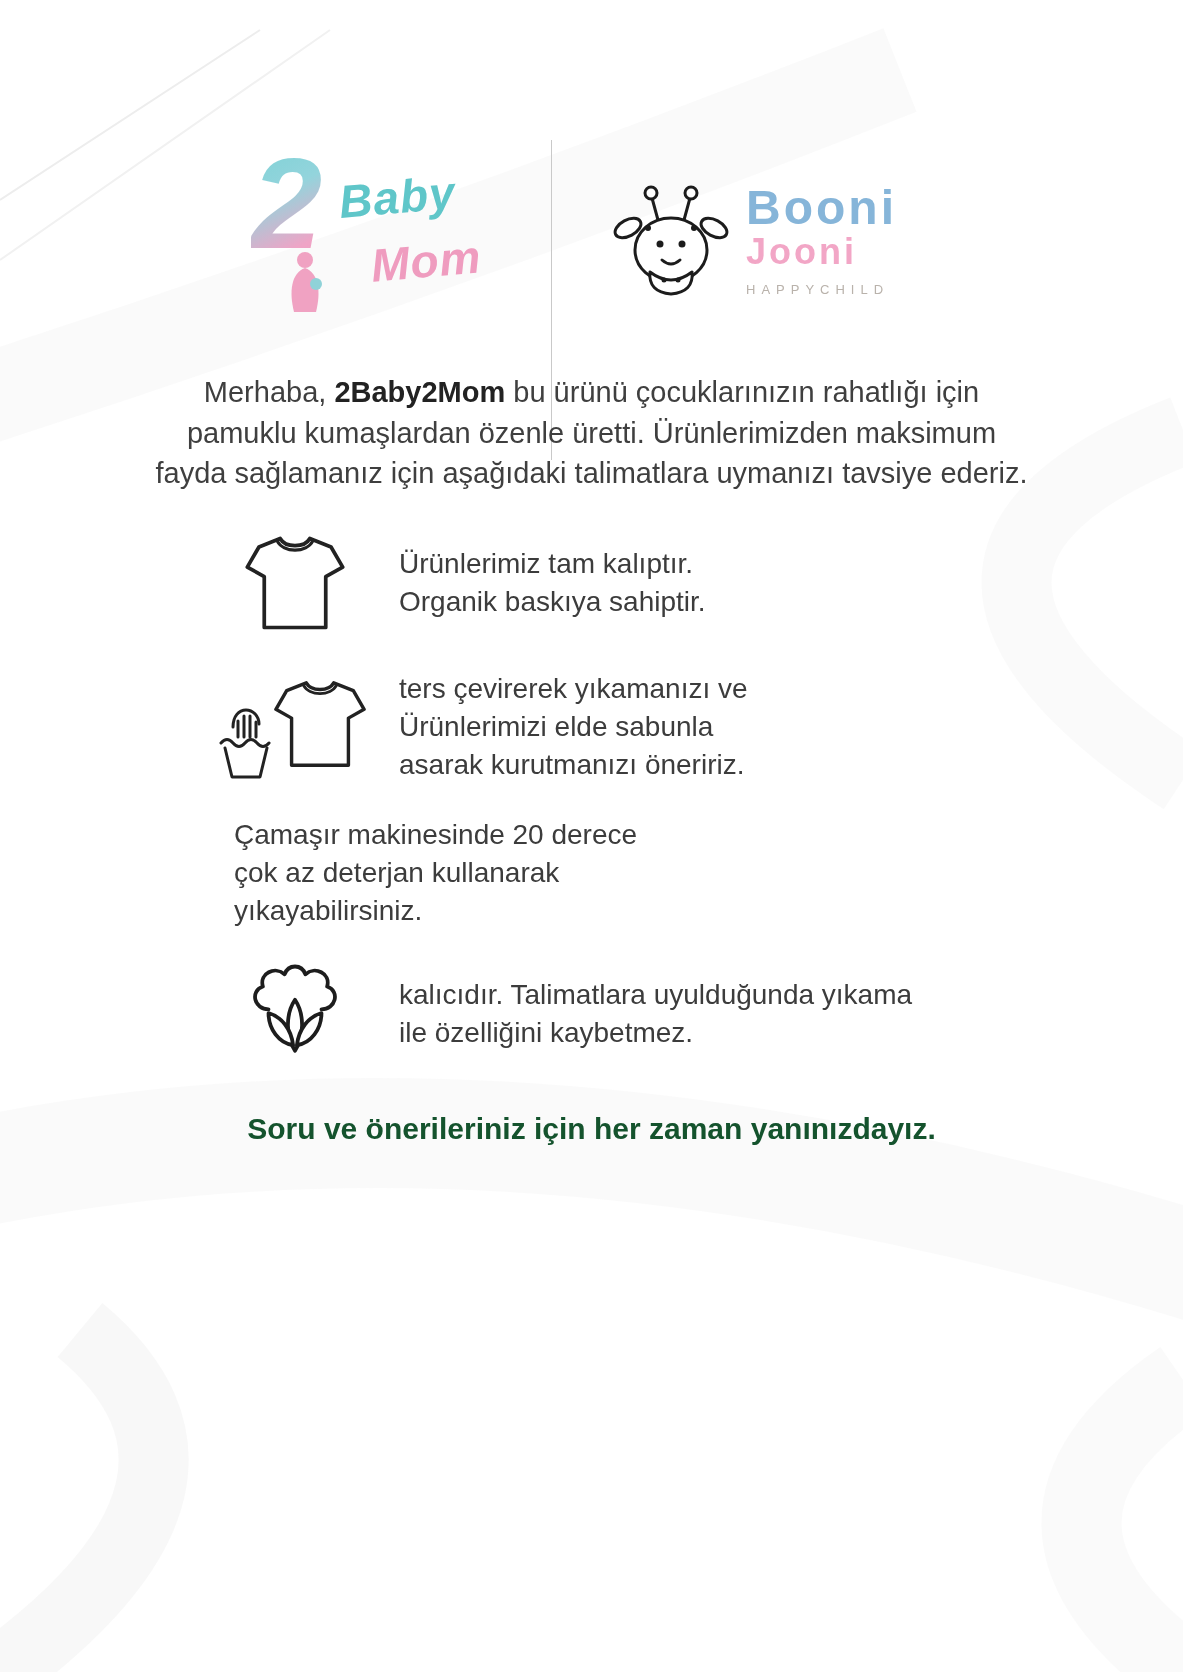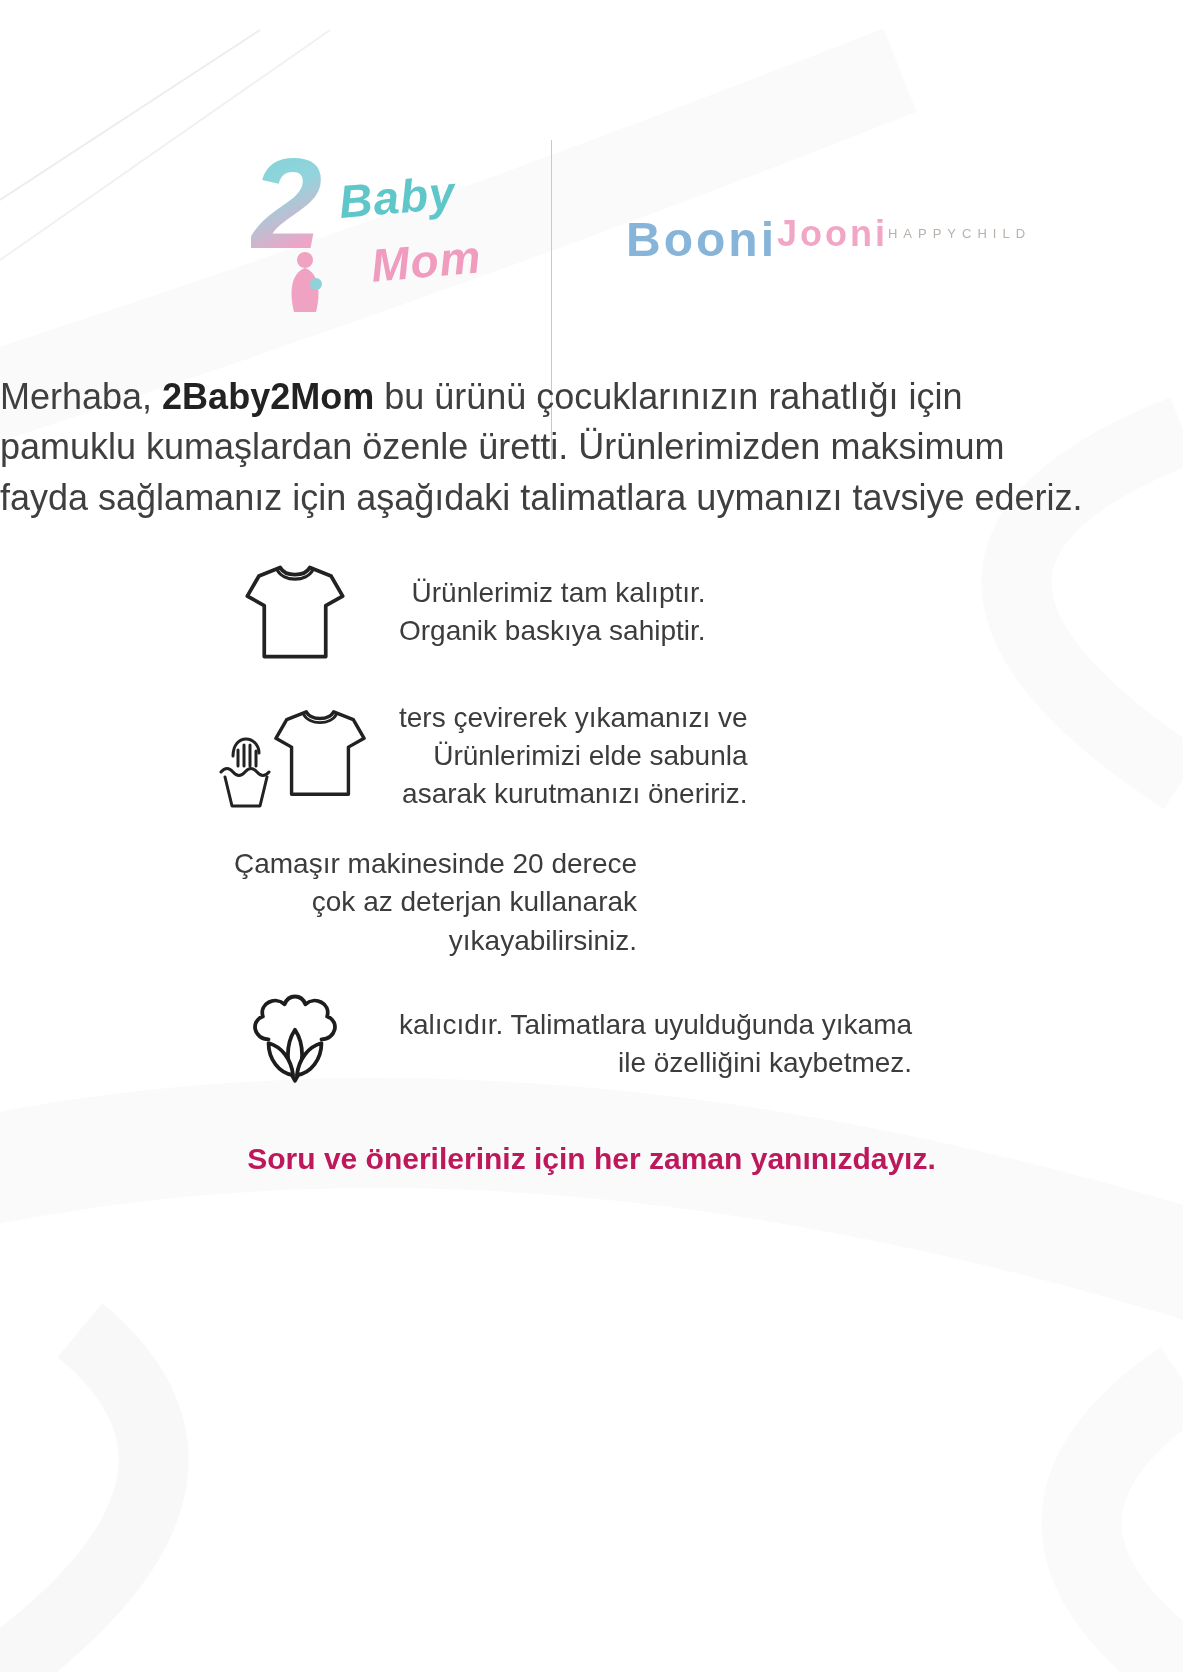--- a/index.html
+++ b/index.html
@@ -40,46 +40,46 @@
     color: #ef9cbf; transform: rotate(-5deg); letter-spacing: 1px;
   }
   .mom-figure { position: absolute; left: 38px; top: 102px; }
 
   .logo-divider {
     width: 1px; height: 320px; background: #c9c9c9;
     margin: 0 58px; align-self: flex-start; margin-top: -10px;
   }
 
   .logo-right { display: flex; align-items: center; gap: 16px; width: 330px; }
-  .bj-words { display: flex; flex-direction: row; line-height: 1.05; }
+  .bj-words { display: flex; flex-direction: column; line-height: 1.05; }
   .word-booni { font-size: 48px; font-weight: bold; color: #86b5d9; letter-spacing: 3px; }
   .word-jooni { font-size: 36px; font-weight: bold; color: #f2a6c6; letter-spacing: 3px; }
   .word-happychild { font-size: 13px; color: #b9b2ab; letter-spacing: 6px; margin-top: 12px; }
 
   
   .intro {
     margin-top: 42px;
-    text-align: left;
-    font-size: 36px; line-height: 1.4; color: #3f3f3f;
+    text-align: center;
+    font-size: 29px; line-height: 1.4; color: #3f3f3f;
   }
   .intro b { color: #222; }
 
   
-  .care-list { margin: 34px 0 9px 212px; text-align: right; }
+  .care-list { margin: 34px 0 9px 212px; }
   .care-row { display: flex; align-items: center; margin-bottom: 32px; }
   .icon-cell {
     width: 165px; min-width: 165px;
     display: flex; justify-content: center; align-items: center;
   }
   .text-cell { margin-left: 22px; font-size: 28px; line-height: 1.36; color: #3c3c3c; }
 
   
   .footer-note {
     margin-top: 46px; text-align: center;
-    font-size: 30px; font-weight: bold; color: #be185d;
+    font-size: 30px; font-weight: bold; color: #14532d;
   }
 
   svg { display: block; }
 </style>
 </head>
 <body>
 
 <svg class="bg-decor" width="1183" height="1672" viewBox="0 0 1183 1672">
   <path d="M0 200 L260 30" stroke="#ededed" stroke-width="2" fill="none"></path>
   <path d="M0 260 L330 30" stroke="#f1f1f1" stroke-width="2" fill="none"></path>

